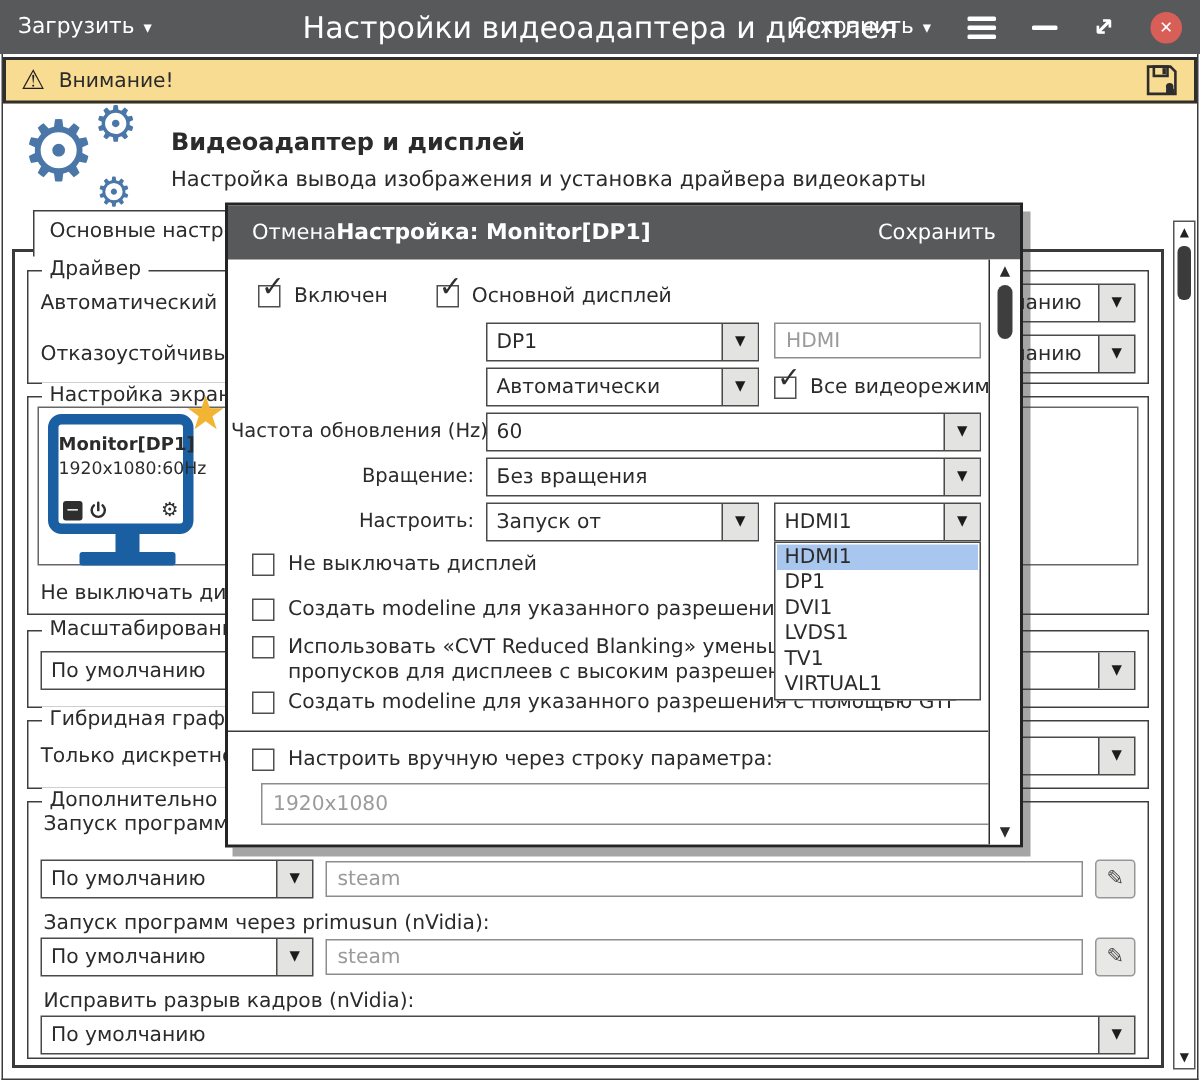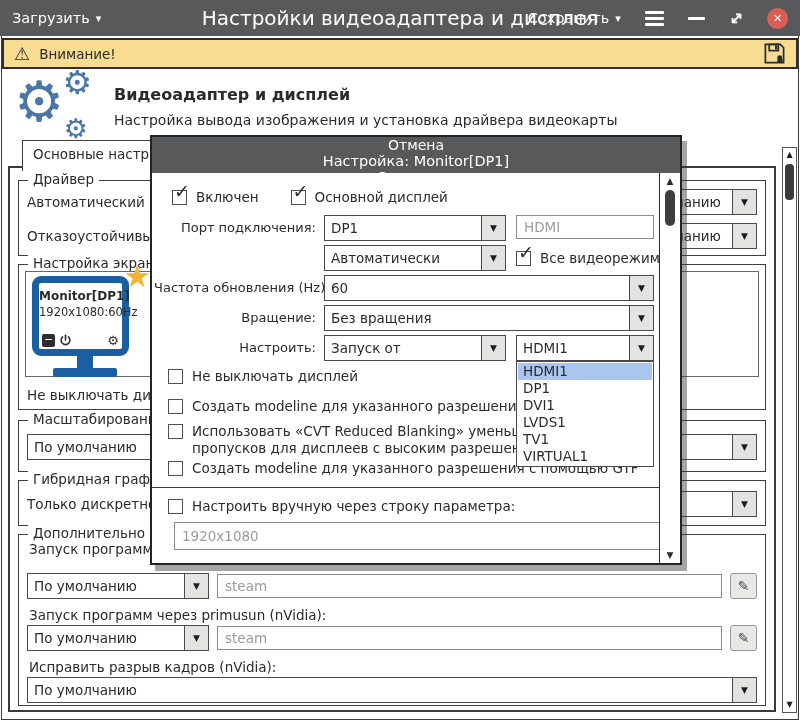--- a/index.html
+++ b/index.html
@@ -92,23 +92,23 @@
   .fbtn { width:27px; height:26px; border:1.5px solid #979797; border-radius:3px; background:#e8e8e6; color:#4a4a4a; display:flex; align-items:center; justify-content:center; font-size:14px; cursor:pointer; flex:none; }
 
   
   .main-scroll { position:absolute; top:147px; right:3px; width:15px; height:566px; border:1.2px solid #555; background:#fff; display:flex; flex-direction:column; align-items:center; z-index:2; }
   .sc-up, .sc-down { font-size:8px; color:#222; line-height:1; }
   .sc-up { margin-top:3px; } .sc-down { margin-top:auto; margin-bottom:3px; }
   .sc-thumb { width:9px; height:36px; background:#3b3b3b; border-radius:4px; margin-top:5px; cursor:grab; }
 
   
   .modal { position:absolute; left:150px; top:135px; width:532px; height:430px; background:#fff; border:2px solid #242424; box-shadow:5px 6px 0 rgba(55,55,55,0.45); z-index:10; }
-  .m-head { height:36px; background:#58595b; color:#fff; display:flex; align-items:center; padding:0 16px;flex-direction:column; }
+  .m-head { height:36px; background:#58595b; color:#fff; display:flex; align-items:center; padding:0 16px; }
   .m-cancel, .m-save { cursor:pointer; font-size:14px; }
-  .m-title { flex:1; text-align:right; font-weight:normal; font-size:14.5px; }
+  .m-title { flex:1; text-align:left; font-weight:bold; font-size:14.5px; }
   .m-scroll { position:absolute; top:36px; right:0; bottom:0; width:21px; border-left:1.6px solid #2c2c2c; background:#fff; display:flex; flex-direction:column; align-items:center; z-index:7; }
   .ms-up { margin-top:3px; font-size:9px; } .ms-down { margin-top:auto; margin-bottom:3px; font-size:9px; }
   .ms-thumb { width:10px; height:36px; background:#3e3e3e; border-radius:5px; margin-top:4px; cursor:grab; }
 
   .m-chks { position:absolute; left:20px; top:52px; display:flex; gap:32px; }
   .m-label { position:absolute; left:2px; width:162px; text-align:right; font-size:13px; line-height:26px; white-space:nowrap; }
   .ml-port{top:78px} .ml-res{top:108px} .ml-freq{top:138px} .ml-rot{top:168px} .ml-pos{top:198px}
   .m-dd { position:absolute; left:172px; }
   .md-port{top:78px} .md-res{top:108px} .md-freq{top:138px; width:330px} .md-rot{top:168px; width:330px} .md-pos{top:198px}
   .m-in-port { position:absolute; left:364px; top:78px; width:138px; }
@@ -312,21 +312,20 @@
         <span>Включен</span>
       </label>
       <label class="cb">
         <span class="box">
             <span class="tick">✓</span>
           </span>
         <span>Основной дисплей</span>
       </label>
     </div>
 
-    <div class="m-label ml-port">Порт подключения:</div>
     <div class="dd m-dd md-port w182">
       <span class="dd-val">DP1</span>
       <span class="dd-btn">▼</span>
     </div>
     <input class="tin m-in-port" placeholder="HDMI" style="">
 
     <div class="dd m-dd md-res w182">
       <span class="dd-val">Автоматически</span>
       <span class="dd-btn">▼</span>
     </div>

